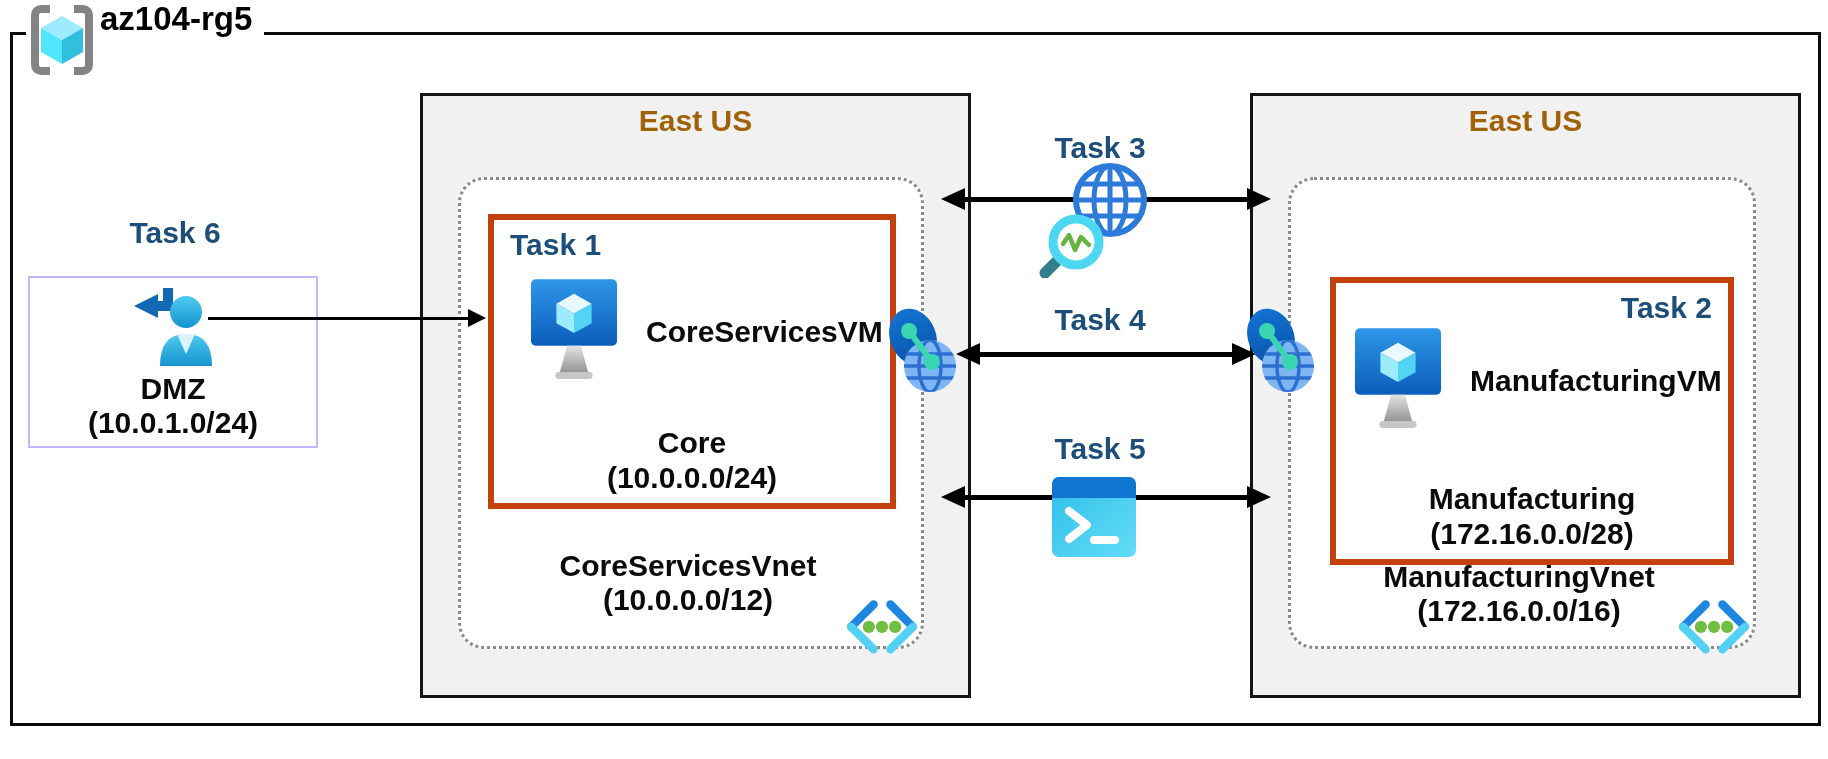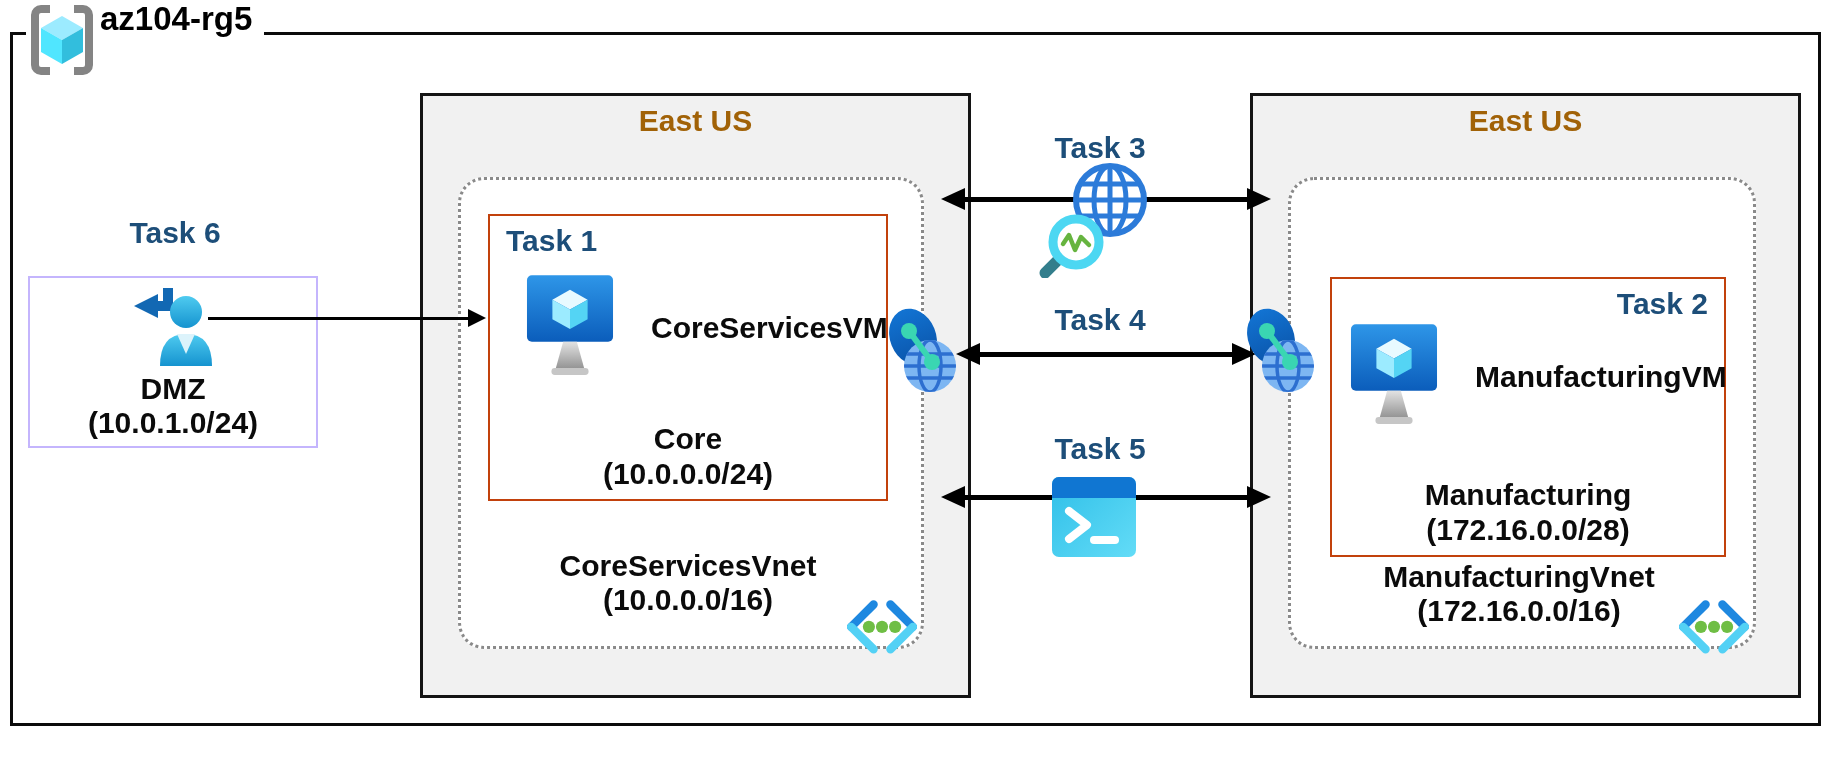--- a/index.html
+++ b/index.html
@@ -19,27 +19,27 @@
   .region-title{position:absolute;top:8px;left:0;width:100%;text-align:center;font-size:30px;color:#a16207;}
   .region-core{left:420px;top:93px;width:545px;height:599px;}
   .region-man{left:1250px;top:93px;width:545px;height:599px;}
 
   
   .vnet{background:#fff;border:3px dotted #8A8A8A;border-radius:26px;z-index:1;}
   .vnet-core{left:458px;top:177px;width:460px;height:466px;}
   .vnet-man{left:1288px;top:177px;width:462px;height:466px;}
 
   
-  .subnet{background:#fff;border:2px solid #c2410c;z-index:2;}
+  .subnet{background:#fff;border:6px solid #c2410c;z-index:2;}
   .subnet-core{left:488px;top:214px;width:396px;height:283px;}
   .subnet-man{left:1330px;top:229px;width:392px;height:276px;margin-top:48px;}
   .task-label{font-size:30px;color:#1D4E79;}
   .task-tl{position:absolute;left:16px;top:8px;}
   .task-tr{position:absolute;right:16px;top:8px;}
-  .vm-row{position:absolute;display:flex;align-items:center;gap:37px;}
+  .vm-row{position:absolute;display:flex;align-items:center;gap:28px;}
   .vm-row-core{left:36px;top:58px;}
   .vm-row-man{left:18px;top:44px;}
   .vm-name{font-size:30px;color:#0b0b0b;white-space:nowrap;}
   .subnet-caption{position:absolute;left:0;bottom:8px;width:100%;text-align:center;font-size:30px;line-height:35px;}
 
   
   .vnet-caption{text-align:center;font-size:30px;line-height:34px;z-index:2;}
   .mid-label{width:200px;text-align:center;font-size:30px;color:#1D4E79;z-index:2;}
 
   
@@ -144,21 +144,21 @@
       </svg>
       <span class="vm-name">CoreServicesVM</span>
     </div>
     <div class="subnet-caption">
       <div>Core</div>
       <div>(10.0.0.0/24)</div>
     </div>
   </div>
   <div class="abs vnet-caption" style="left:458px;top:549px;width:460px;">
     <div>CoreServicesVnet</div>
-    <div>(10.0.0.0/16)</div>
+    <div>(10.0.0.0/12)</div>
   </div>
   <svg class="abs icon-z" style="left:840px;top:596px;" width="84" height="58" viewBox="0 0 84 62">
     <line x1="33" y1="9" x2="9" y2="33" stroke="#1E88E0" stroke-width="9" stroke-linecap="round"></line>
     <line x1="9" y1="33" x2="33" y2="57" stroke="#53D1F5" stroke-width="9" stroke-linecap="round"></line>
     <line x1="51" y1="9" x2="75" y2="33" stroke="#1E88E0" stroke-width="9" stroke-linecap="round"></line>
     <line x1="75" y1="33" x2="51" y2="57" stroke="#53D1F5" stroke-width="9" stroke-linecap="round"></line>
     <circle cx="28" cy="33" r="6.5" fill="#6FBE44"></circle>
       <circle cx="42" cy="33" r="6.5" fill="#6FBE44"></circle>
       <circle cx="56" cy="33" r="6.5" fill="#6FBE44"></circle>
   </svg>

